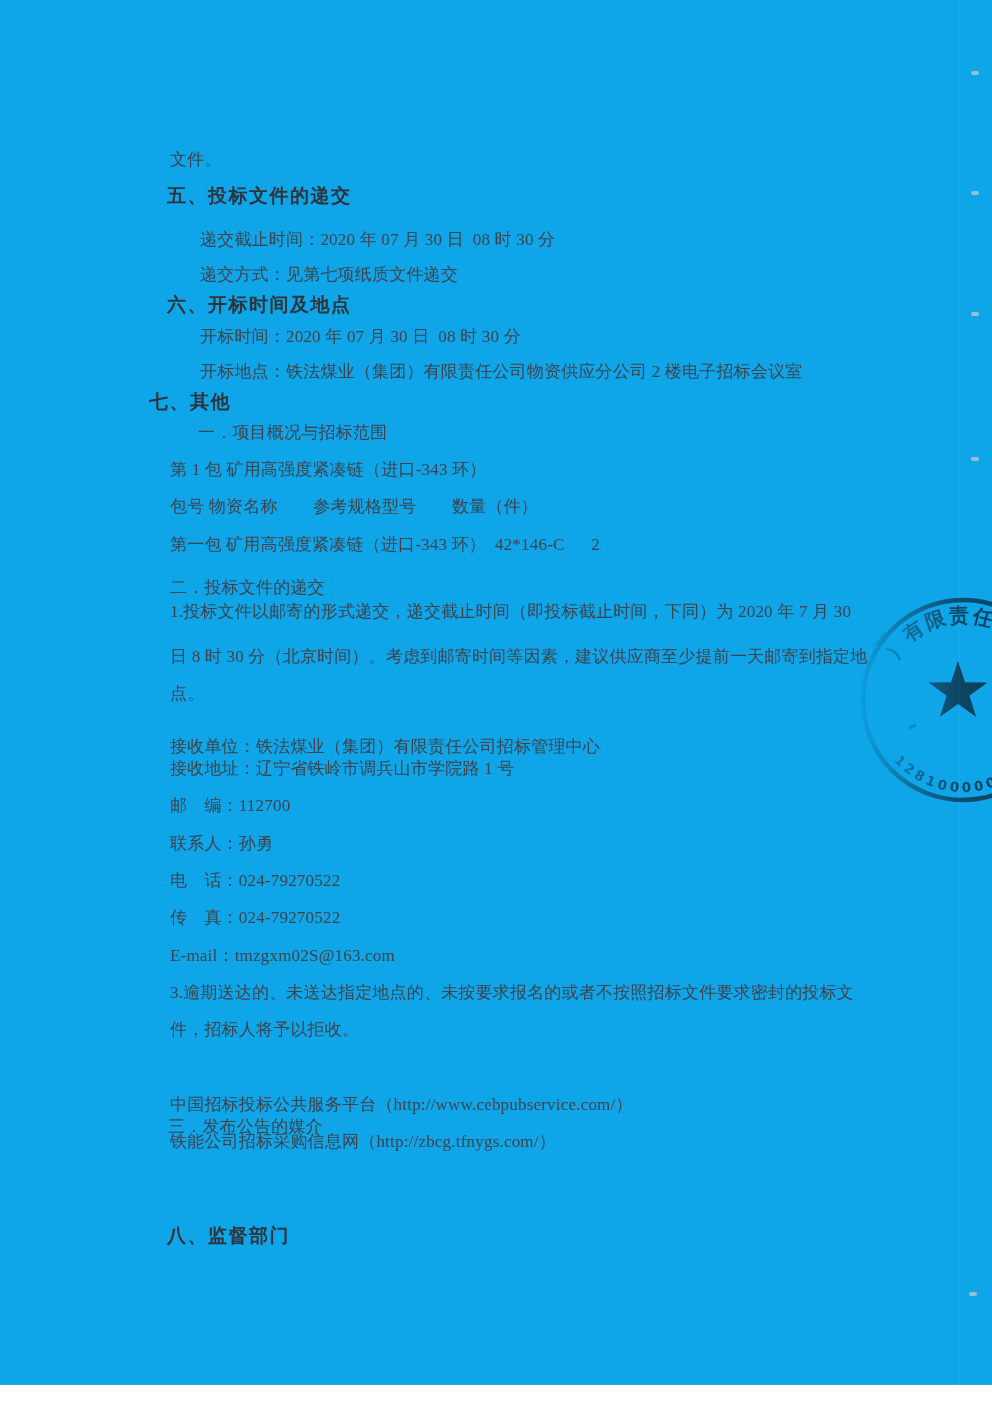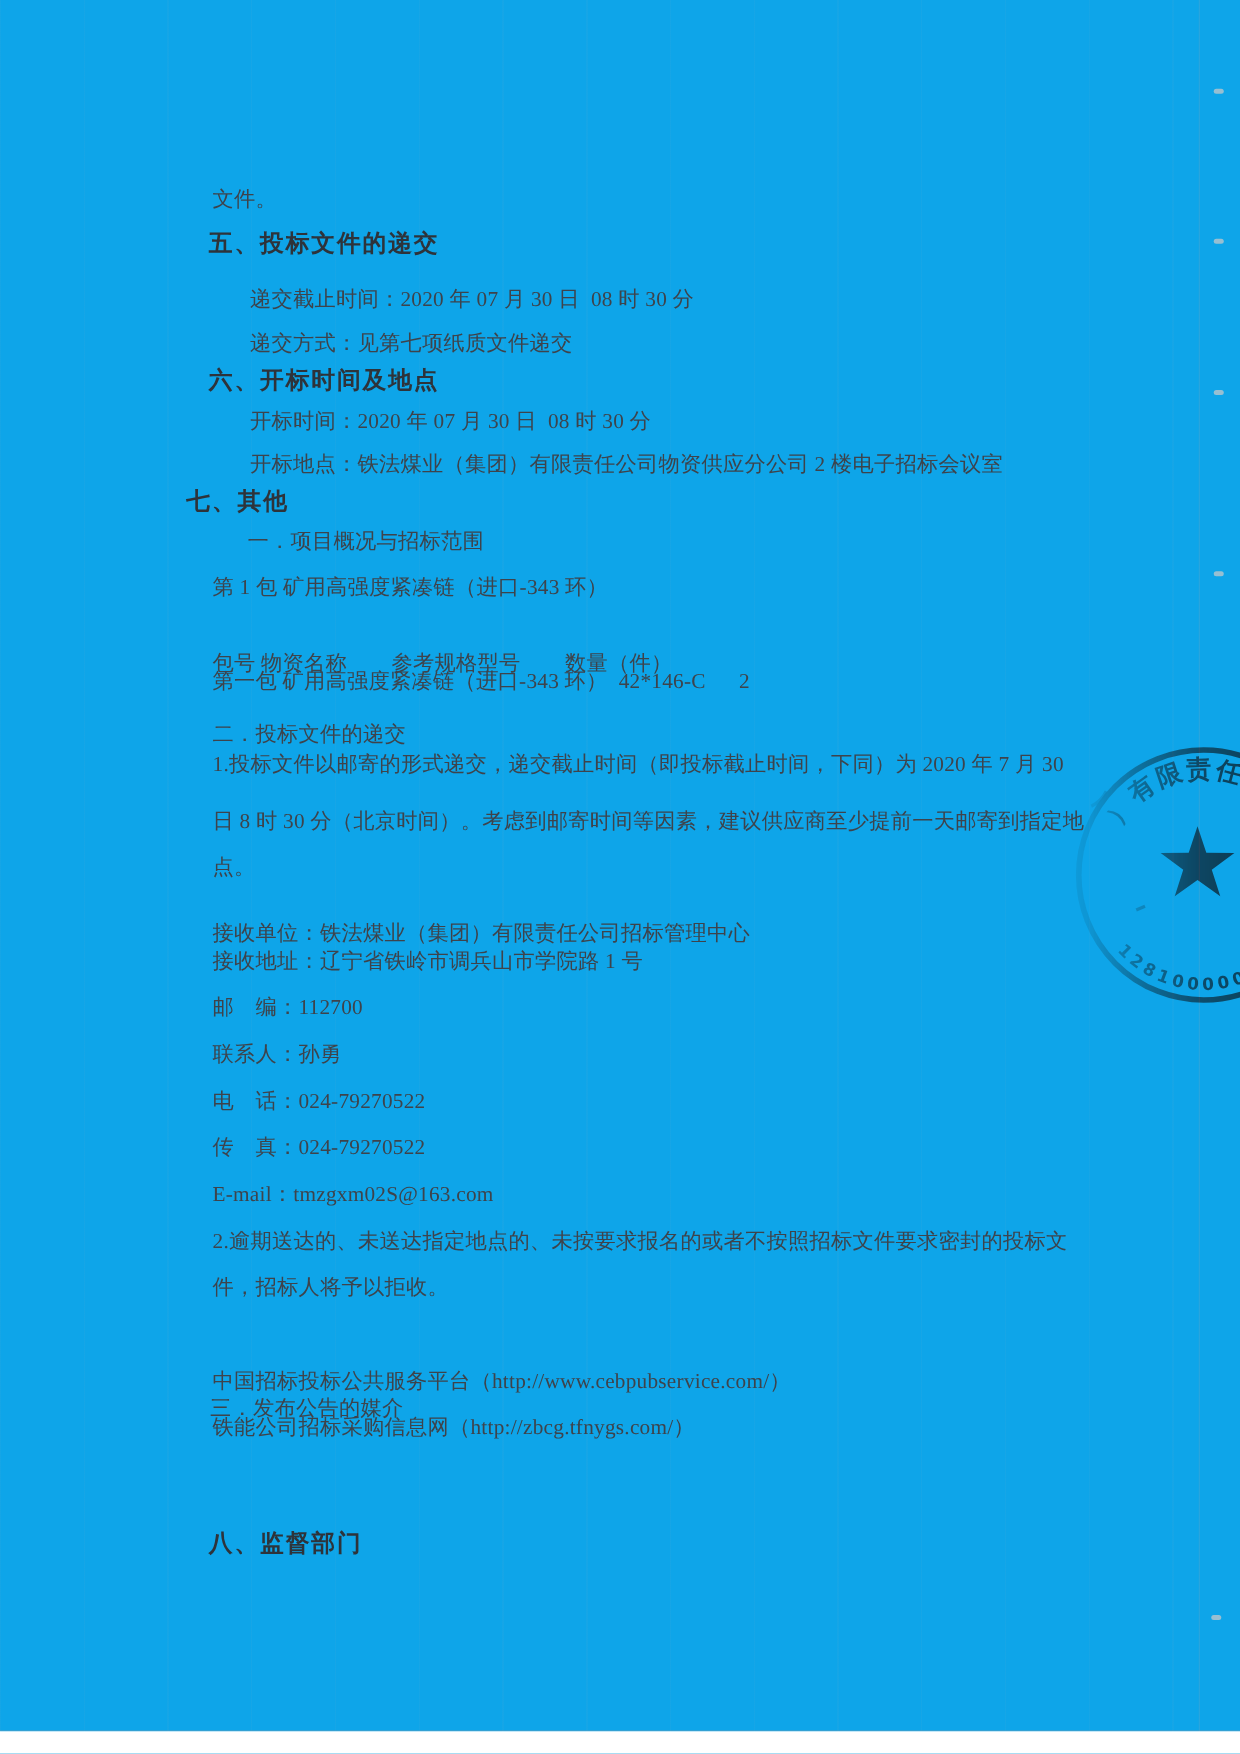--- a/index.html
+++ b/index.html
@@ -109,34 +109,34 @@
       <div class="line" style="top: 148px; left: 170px;">文件。</div>
       <div class="line h1" style="top: 183px; left: 167px;">五、投标文件的递交</div>
       <div class="line" style="top: 228px; left: 200px;">递交截止时间：2020 年 07 月 30 日  08 时 30 分</div>
       <div class="line" style="top: 263px; left: 200px;">递交方式：见第七项纸质文件递交</div>
       <div class="line h1" style="top: 292px; left: 167px;">六、开标时间及地点</div>
       <div class="line" style="top: 325px; left: 200px;">开标时间：2020 年 07 月 30 日  08 时 30 分</div>
       <div class="line" style="top: 360px; left: 200px;">开标地点：铁法煤业（集团）有限责任公司物资供应分公司 2 楼电子招标会议室</div>
       <div class="line h1" style="top: 389px; left: 149px;">七、其他</div>
       <div class="line" style="top: 421px; left: 198px;">一．项目概况与招标范围</div>
       <div class="line" style="top: 458px; left: 170px;">第 1 包 矿用高强度紧凑链（进口-343 环）</div>
-      <div class="line" style="top: 495px; left: 170px; margin-top: 24px;">包号 物资名称        参考规格型号        数量（件）</div>
+      <div class="line" style="top: 495px; left: 170px;">包号 物资名称        参考规格型号        数量（件）</div>
       <div class="line" style="top: 533px; left: 170px;">第一包 矿用高强度紧凑链（进口-343 环）  42*146-C      2</div>
       <div class="line" style="top: 576px; left: 170px;">二．投标文件的递交</div>
       <div class="line" style="top: 600px; left: 170px; text-align: center;">1.投标文件以邮寄的形式递交，递交截止时间（即投标截止时间，下同）为 2020 年 7 月 30</div>
       <div class="line" style="top: 645px; left: 170px;">日 8 时 30 分（北京时间）。考虑到邮寄时间等因素，建议供应商至少提前一天邮寄到指定地</div>
       <div class="line" style="top: 682px; left: 170px;">点。</div>
       <div class="line" style="top: 719px; left: 170px; margin-top: 16px;">接收单位：铁法煤业（集团）有限责任公司招标管理中心</div>
       <div class="line" style="top: 757px; left: 170px;">接收地址：辽宁省铁岭市调兵山市学院路 1 号</div>
       <div class="line" style="top: 794px; left: 170px;">邮　编：112700</div>
       <div class="line" style="top: 832px; left: 170px;">联系人：孙勇</div>
       <div class="line" style="top: 869px; left: 170px;">电　话：024-79270522</div>
       <div class="line" style="top: 906px; left: 170px;">传　真：024-79270522</div>
       <div class="line" style="top: 944px; left: 170px;">E-mail：tmzgxm02S@163.com</div>
-      <div class="line" style="top: 981px; left: 170px;">2.逾期送达的、未送达指定地点的、未按要求报名的或者不按照招标文件要求密封的投标文</div>
+      <div class="line" style="top: 981px; left: 170px;">3.逾期送达的、未送达指定地点的、未按要求报名的或者不按照招标文件要求密封的投标文</div>
       <div class="line" style="top: 1018px; left: 170px;">件，招标人将予以拒收。</div>
       <div class="line" style="top: 1115px; left: 168px; text-align: center;">三．发布公告的媒介</div>
       <div class="line" style="top: 1093px; left: 170px;">中国招标投标公共服务平台（http://www.cebpubservice.com/）</div>
       <div class="line" style="top: 1130px; left: 170px;">铁能公司招标采购信息网（http://zbcg.tfnygs.com/）</div>
       <div class="line h1" style="top: 1203px; left: 167px; margin-top: 20px;">八、监督部门</div>
     </div>
 
   <div class="seal">
     <svg width="260" height="260" viewBox="0 0 260 260">
       <defs>

